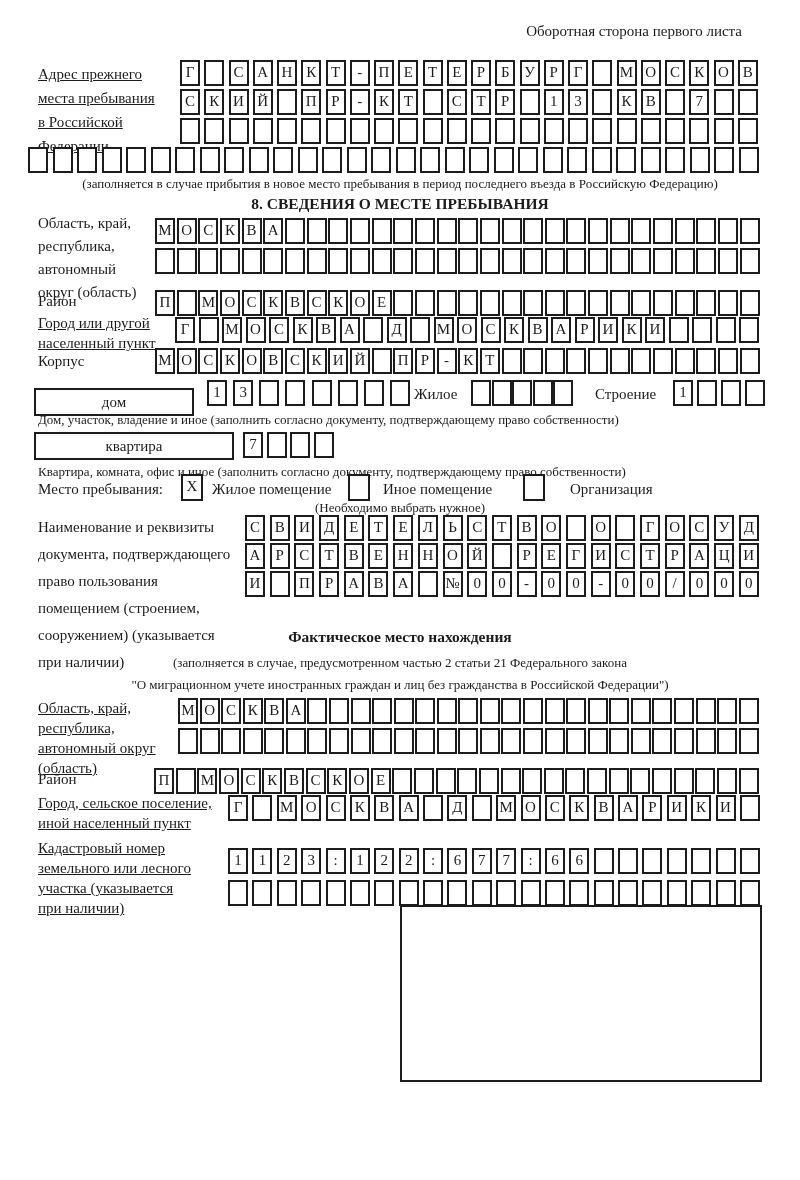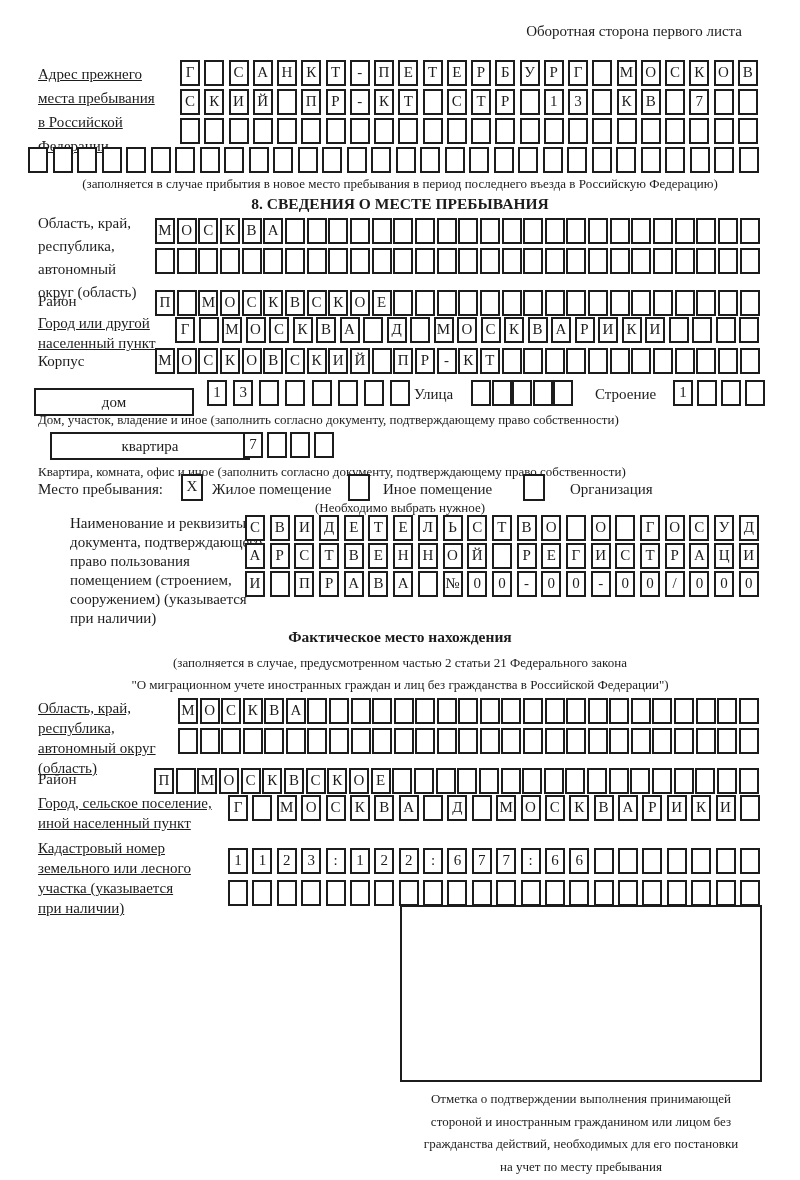--- a/index.html
+++ b/index.html
@@ -2,21 +2,21 @@
 <html><head>
 <meta charset="utf-8">
 <style>
   html,body{margin:0;padding:0;background:#fff;}
   .page{position:relative;width:800px;height:1180px;background:#ffffff;
         font-family:"Liberation Serif","DejaVu Serif",serif;color:#1c1c1c;overflow:hidden;}
   .abs{position:absolute;}
   .lbl{font-size:15px;line-height:23px;white-space:pre-line;}
   .lbl24{line-height:24px;text-decoration:underline;}
   .lbl20{line-height:20px;text-decoration:underline;}
-  .lbl19{line-height:19px;margin-left:32px;}
+  .lbl19{line-height:27px;}
   .note{font-size:13px;white-space:pre-line;}
   .center{left:0;right:0;text-align:center;}
   .bold{font-weight:bold;}
   .h2{font-size:15.5px;}
   .cellrow{display:flex;justify-content:space-between;}
   .cell{flex:none;width:20px;height:26px;border:2px solid #1c1c1c;box-sizing:border-box;
         background:#fff;font-size:15px;line-height:21px;text-align:center;overflow:hidden;}
   .widebox{border:2px solid #1c1c1c;box-sizing:border-box;display:flex;
            align-items:center;justify-content:center;font-size:15px;background:#fff;}
   
@@ -332,38 +332,38 @@
   <div class="abs cellrow r-house">
       <span class="cell">1</span>
       <span class="cell">3</span>
       <span class="cell"></span>
       <span class="cell"></span>
       <span class="cell"></span>
       <span class="cell"></span>
       <span class="cell"></span>
       <span class="cell"></span>
     </div>
-  <div class="abs lbl" style="left:414px;top:383px;">Улица</div>
+  <div class="abs lbl" style="left:414px;top:383px;">Жилое</div>
   <div class="abs cellrow r-korpus">
       <span class="cell"></span>
       <span class="cell"></span>
       <span class="cell"></span>
       <span class="cell"></span>
       <span class="cell"></span>
     </div>
   <div class="abs lbl" style="left:595px;top:383px;">Строение</div>
   <div class="abs cellrow r-stroenie">
       <span class="cell">1</span>
       <span class="cell"></span>
       <span class="cell"></span>
       <span class="cell"></span>
     </div>
   <div class="abs note" style="left:38px;top:412px;width:724px;">Дом, участок, владение и иное (заполнить согласно документу, подтверждающему право собственности)</div>
 
-  <div class="abs widebox" style="left:34px;top:432px;width:200px;height:28px;margin-left:16px;">квартира</div>
+  <div class="abs widebox" style="left:34px;top:432px;width:200px;height:28px;">квартира</div>
   <div class="abs cellrow r-flat">
       <span class="cell">7</span>
       <span class="cell"></span>
       <span class="cell"></span>
       <span class="cell"></span>
     </div>
   <div class="abs note" style="left:38px;top:464px;width:724px;">Квартира, комната, офис и иное (заполнить согласно документу, подтверждающему право собственности)</div>
 
   <div class="abs lbl" style="left:38px;top:478px;">Место пребывания:</div>
   <span class="abs cell" style="left:181px;top:474px;width:22px;height:27px;">X</span>
@@ -623,18 +623,14 @@
       <span class="cell"></span>
       <span class="cell"></span>
       <span class="cell"></span>
       <span class="cell"></span>
       <span class="cell"></span>
       <span class="cell"></span>
       <span class="cell"></span>
     </div>
 
   <div class="abs stampbox"></div>
-  <div class="abs note" style="left:385px;top:1088px;width:392px;text-align:center;line-height:22.5px;">Отметка о подтверждении выполнения принимающей
-стороной и иностранным гражданином или лицом без
-гражданства действий, необходимых для его постановки
-на учет по месту пребывания</div>
 
 </div>
 
 </body></html>

